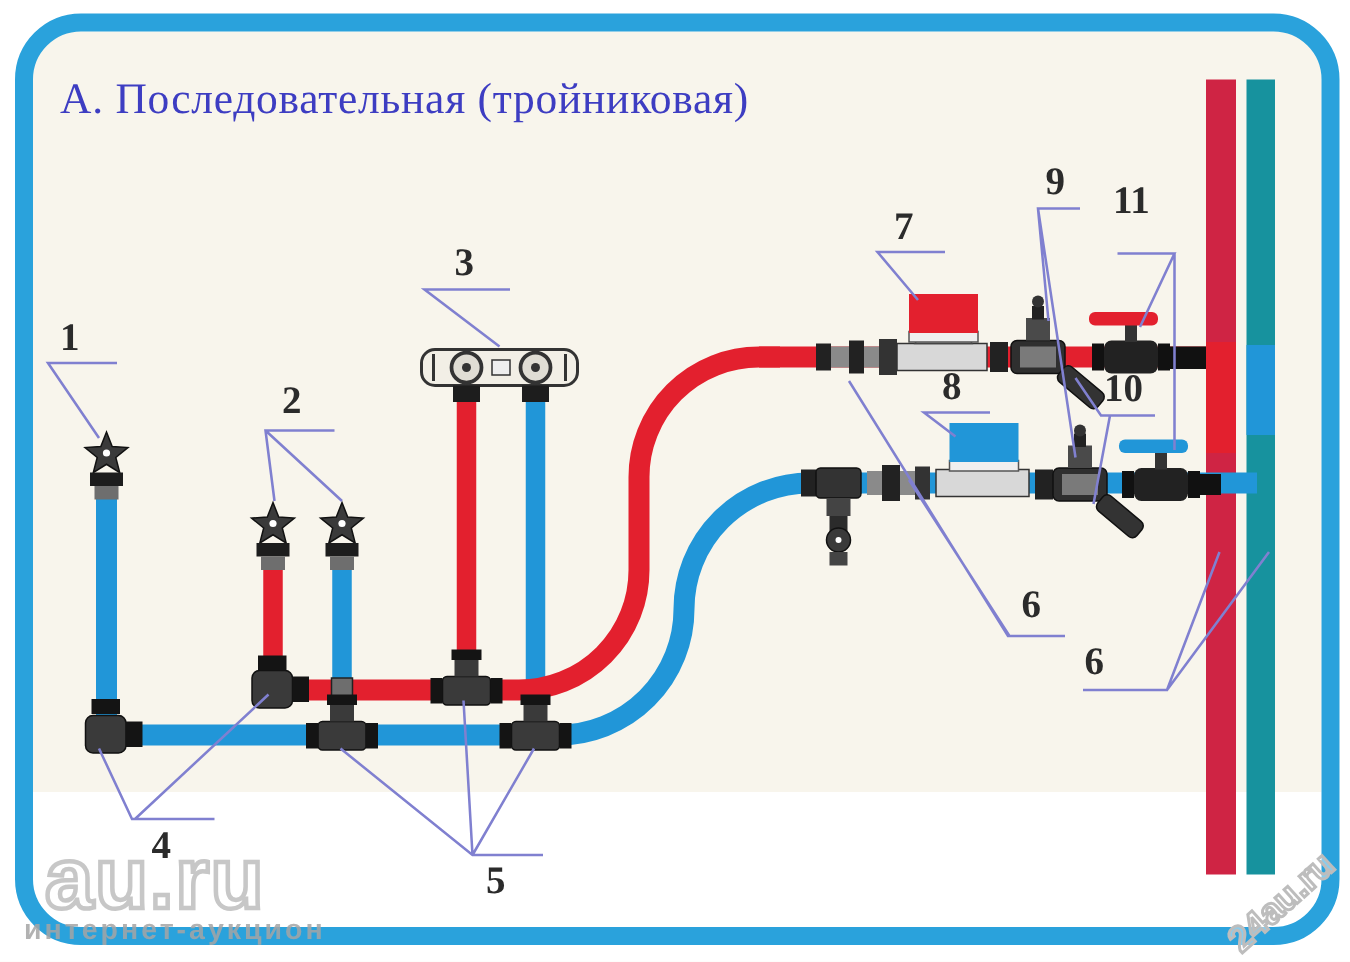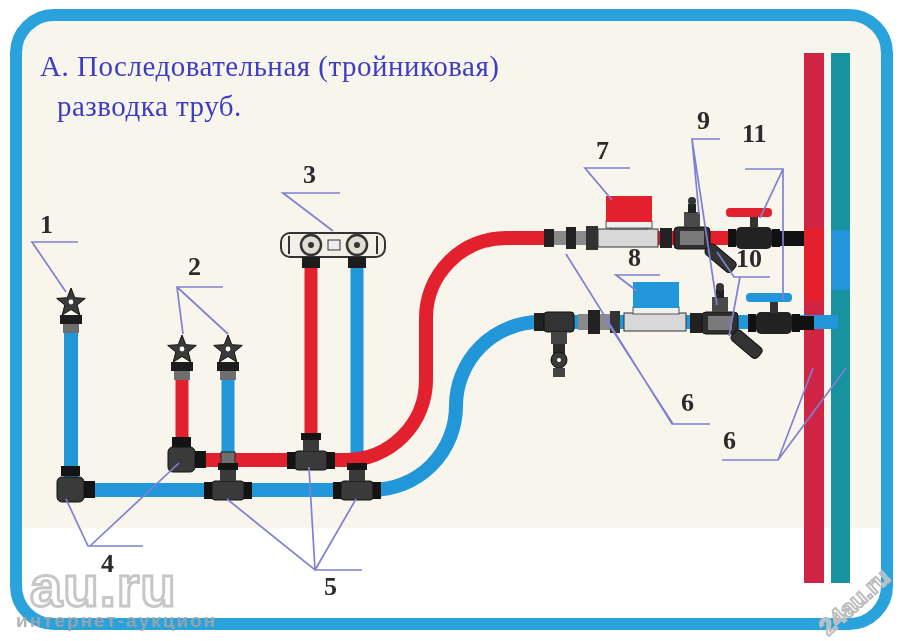--- a/index.html
+++ b/index.html
@@ -30,21 +30,20 @@
 </style>
 </head>
 <body>
 
 <div id="stage">
 
   <div id="cream"></div>
 
   <div id="title">
     <div class="l1">А. Последовательная (тройниковая)</div>
-    <div class="l2">разводка труб.</div>
   </div>
 
   <svg id="diagram-svg" width="900" height="641" viewBox="0 0 900 641">
 
     <g>
       <rect x="804" y="53" width="20" height="530" fill="var(--hotRiser,#cf2444)"></rect>
       <rect x="804" y="228" width="20" height="74" class="hot-fill" fill="var(--hot,#e3202e)"></rect>
     </g>
     <g>
       <rect x="831" y="53" width="19" height="530" fill="var(--coldRiser,#17929e)"></rect>

